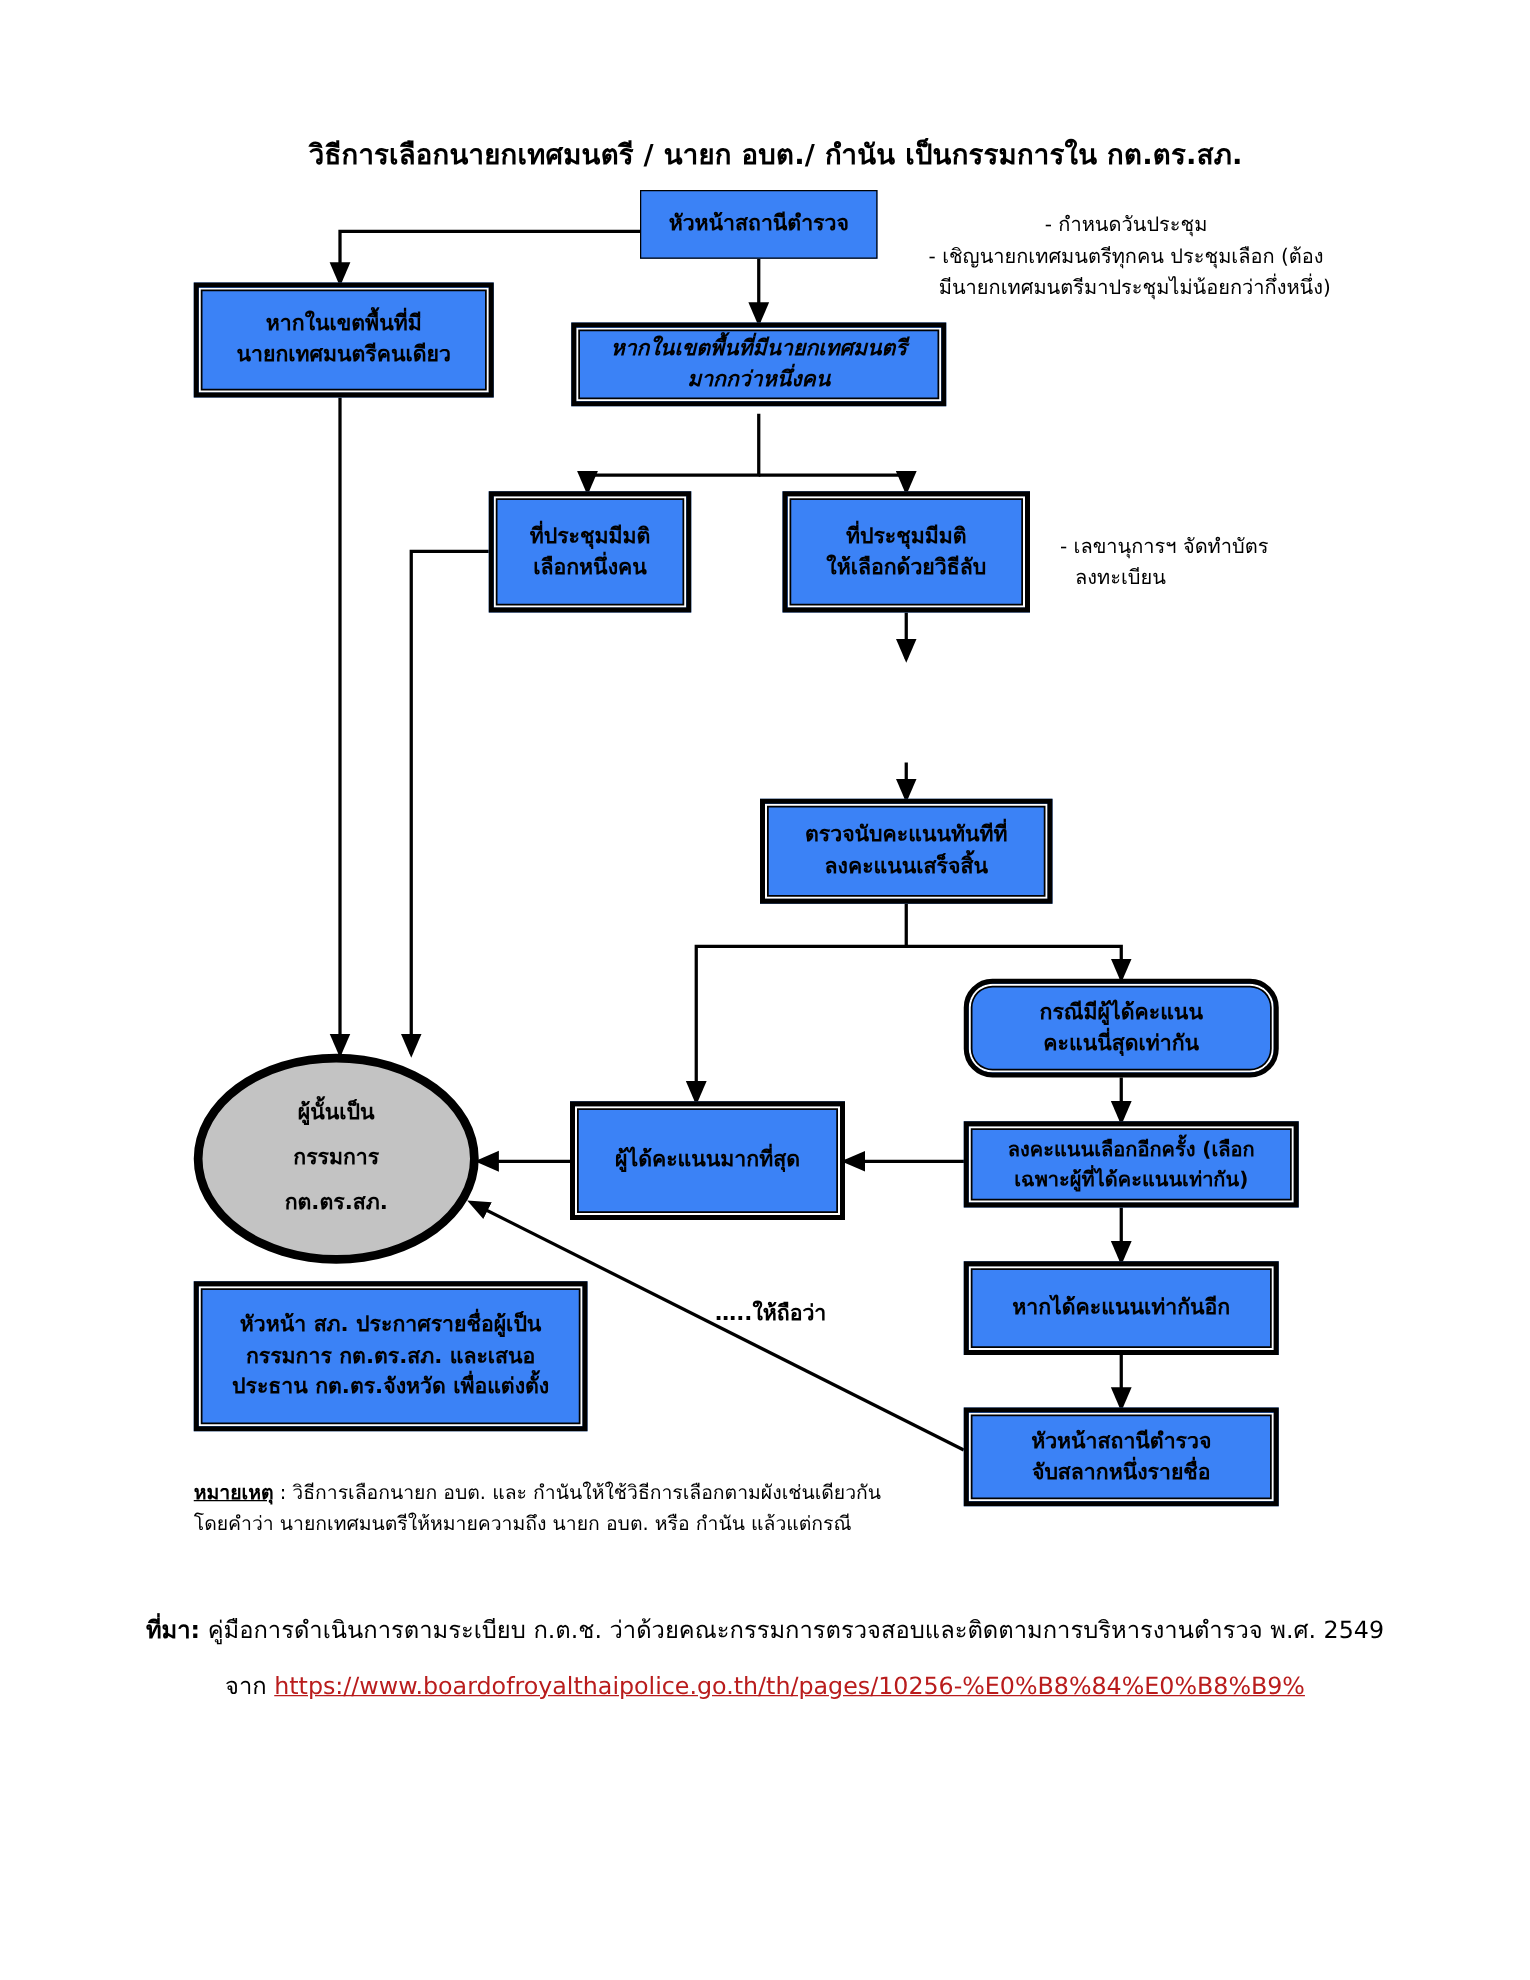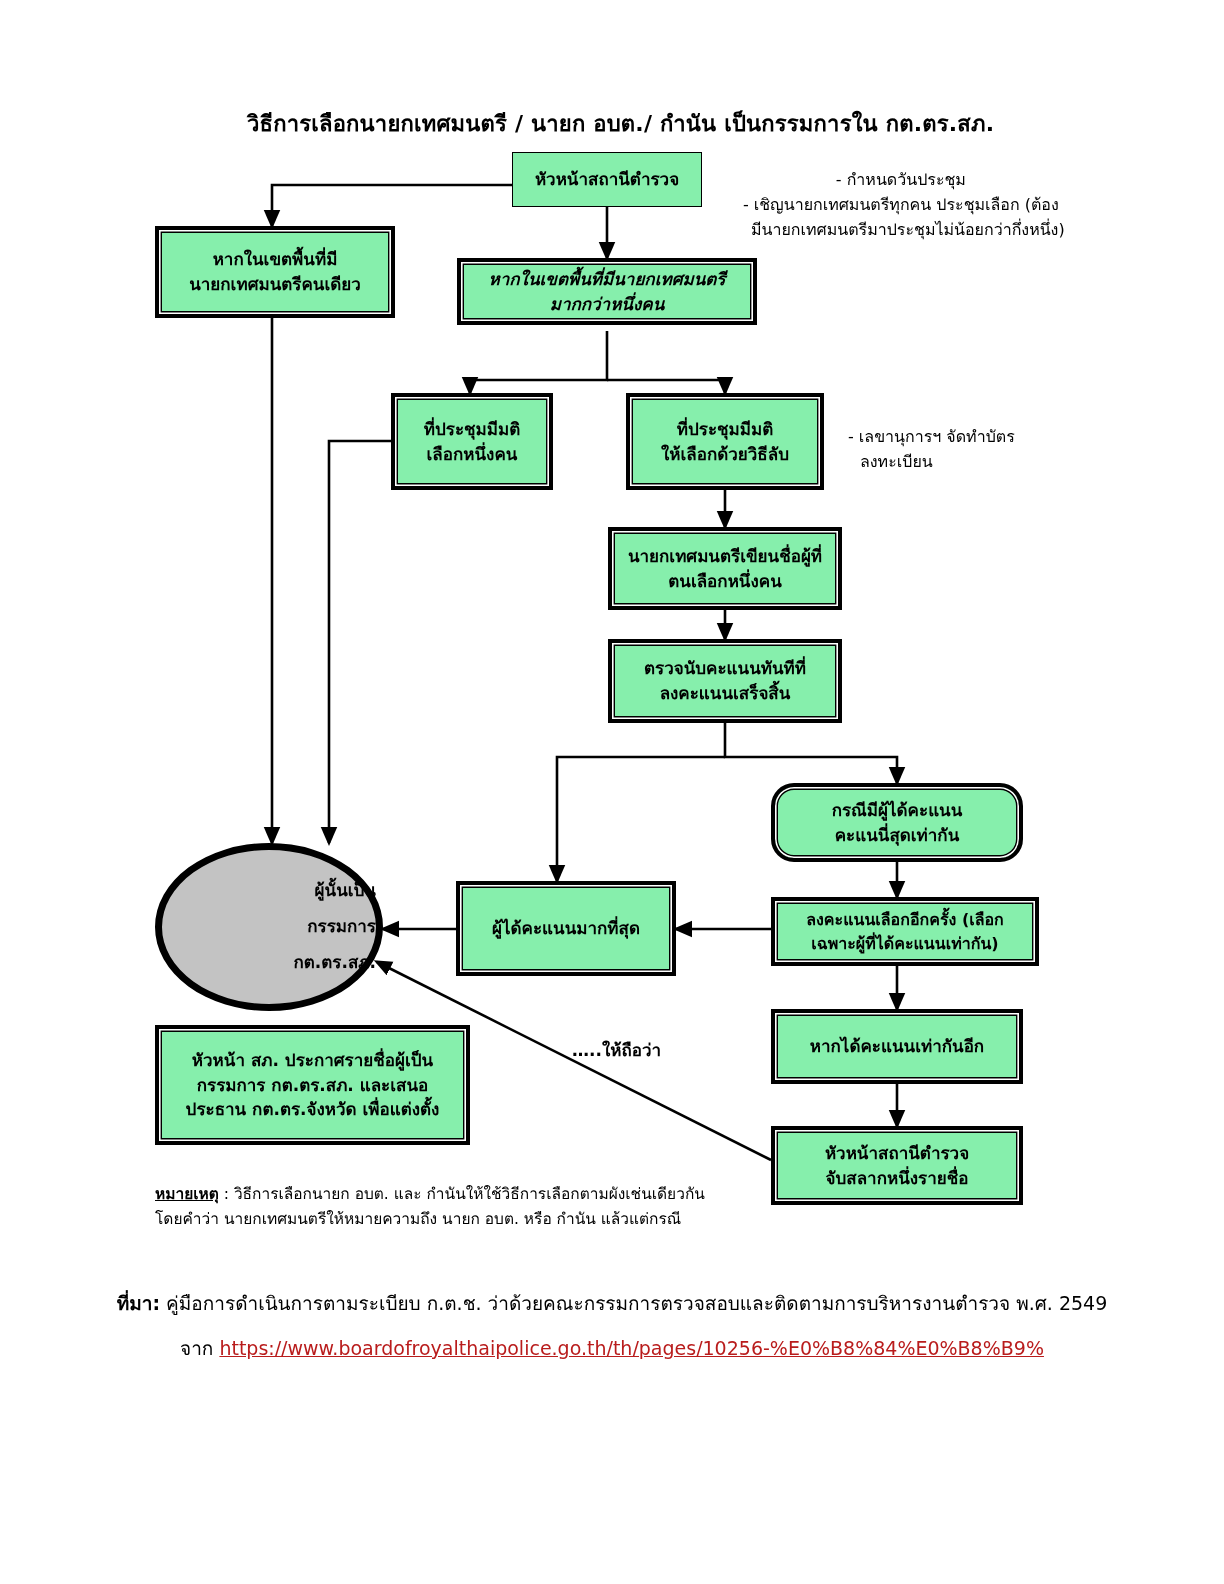--- a/index.html
+++ b/index.html
@@ -29,21 +29,21 @@
     pointer-events: none;
   }
   .node {
     position: absolute;
     box-sizing: border-box;
     display: flex;
     flex-direction: column;
     align-items: center;
     justify-content: center;
     text-align: left;
-    background: #86efac;
+    background: #3b82f6;
     font-weight: bold;
     line-height: 1.45;
     z-index: 3;
   }
   .node .ln { display: block; white-space: nowrap; }
 
   
   .box-plain {
     border: 1.6px solid #000;
   }
@@ -177,24 +177,20 @@
   <div class="node box-double" style="left:391px; top:393px; width:162px; height:97px; font-size:17px;">
     <span class="ln">ที่ประชุมมีมติ</span>
     <span class="ln">เลือกหนึ่งคน</span>
   </div>
 
   <div class="node box-double" style="left:626px; top:393px; width:198px; height:97px; font-size:17px;">
     <span class="ln">ที่ประชุมมีมติ</span>
     <span class="ln">ให้เลือกด้วยวิธีลับ</span>
   </div>
 
-  <div class="node box-double" style="left:608px; top:527px; width:234px; height:83px; font-size:17px;">
-    <span class="ln">นายกเทศมนตรีเขียนชื่อผู้ที่</span>
-    <span class="ln">ตนเลือกหนึ่งคน</span>
-  </div>
 
   <div class="node box-double" style="left:608px; top:639px; width:234px; height:84px; font-size:17px;">
     <span class="ln">ตรวจนับคะแนนทันทีที่</span>
     <span class="ln">ลงคะแนนเสร็จสิ้น</span>
   </div>
 
   <div class="node box-double" style="left:771px; top:783px; width:252px; height:79px; font-size:17px;border-radius:23px;">
     <span class="ln">กรณีมีผู้ได้คะแนน</span>
     <span class="ln">คะแนนี่สุดเท่ากัน</span>
   </div>
@@ -210,21 +206,21 @@
 
   <div class="node box-double" style="left:771px; top:1126px; width:252px; height:79px; font-size:17px;">
     <span class="ln">หัวหน้าสถานีตำรวจ</span>
     <span class="ln">จับสลากหนึ่งรายชื่อ</span>
   </div>
 
   <div class="node box-double" style="left:456px; top:881px; width:220px; height:95px; font-size:17px;">
     <span class="ln">ผู้ได้คะแนนมากที่สุด</span>
   </div>
 
-  <div class="ellipse" style="left:155px; top:843px; width:228px; height:168px; font-size:17px;align-items:flex-end;">
+  <div class="ellipse" style="left:155px; top:843px; width:228px; height:168px; font-size:17px;">
     <span class="ln">ผู้นั้นเป็น</span>
     <span class="ln">กรรมการ</span>
     <span class="ln">กต.ตร.สภ.</span>
   </div>
 
   <div class="node box-double" style="left:155px; top:1025px; width:315px; height:120px; font-size:17px;">
     <span class="ln">หัวหน้า สภ. ประกาศรายชื่อผู้เป็น</span>
     <span class="ln">กรรมการ กต.ตร.สภ. และเสนอ</span>
     <span class="ln">ประธาน กต.ตร.จังหวัด เพื่อแต่งตั้ง</span>
   </div>

